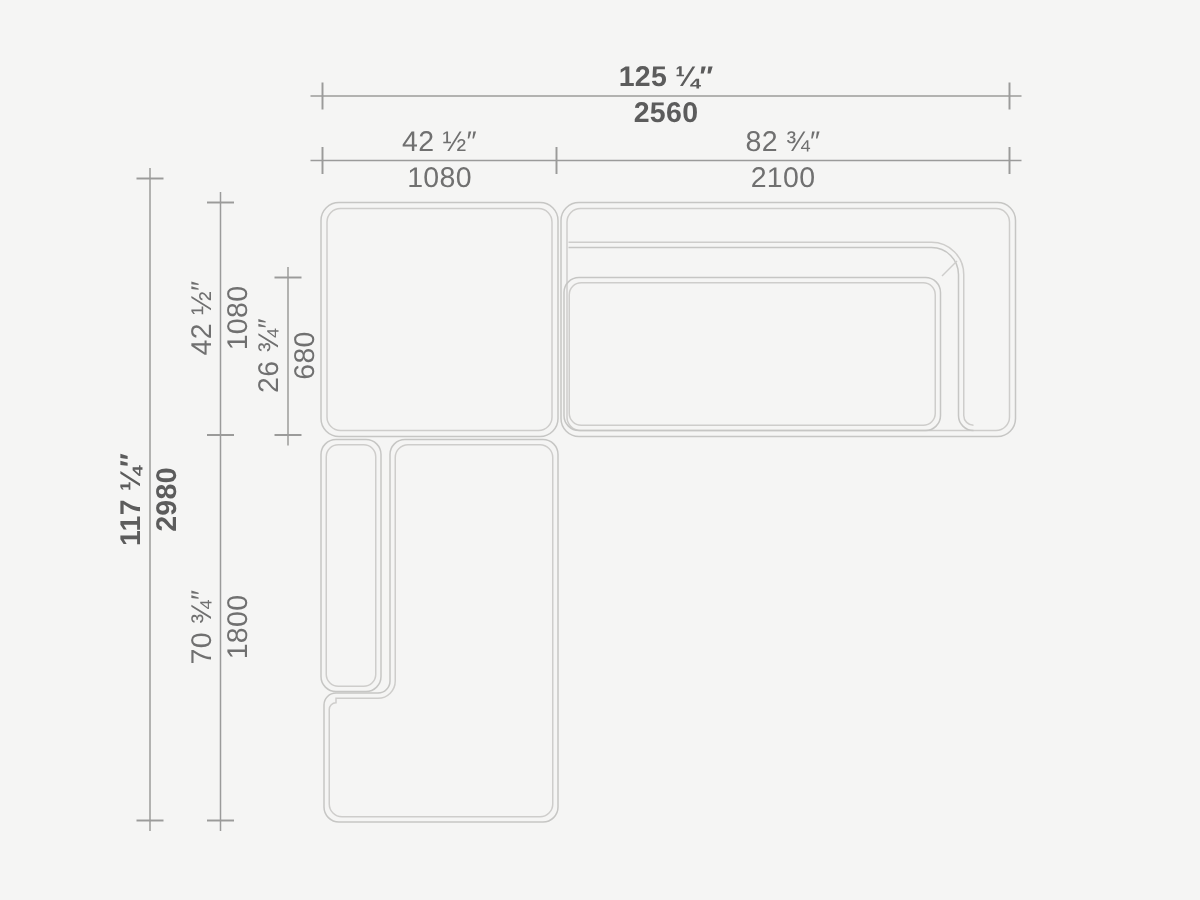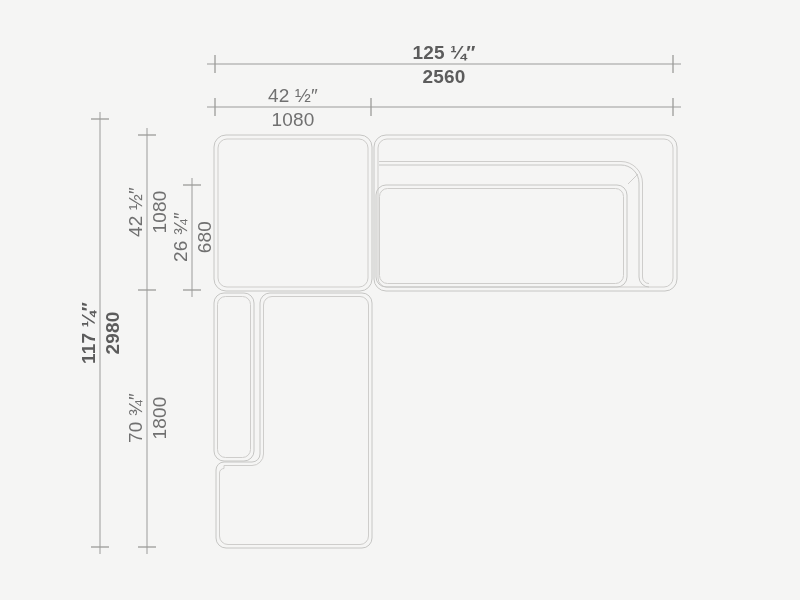--- a/index.html
+++ b/index.html
@@ -99,20 +99,24 @@
   <div class="dim h bold" style="left:444px;top:64px">
     <span>125 ¼″</span>
     <span>2560</span>
   </div>
 
   <div class="dim h" style="left:293px;top:107px">
     <span>42 ½″</span>
     <span>1080</span>
   </div>
 
+  <div class="dim h" style="left:522px;top:107px">
+    <span>82 ¾″</span>
+    <span>2100</span>
+  </div>
 
   <div class="dim v bold" style="left:100px;top:333px">
     <span>117 ¼″</span>
     <span>2980</span>
   </div>
 
   <div class="dim v" style="left:147px;top:212px">
     <span>42 ½″</span>
     <span>1080</span>
   </div>

